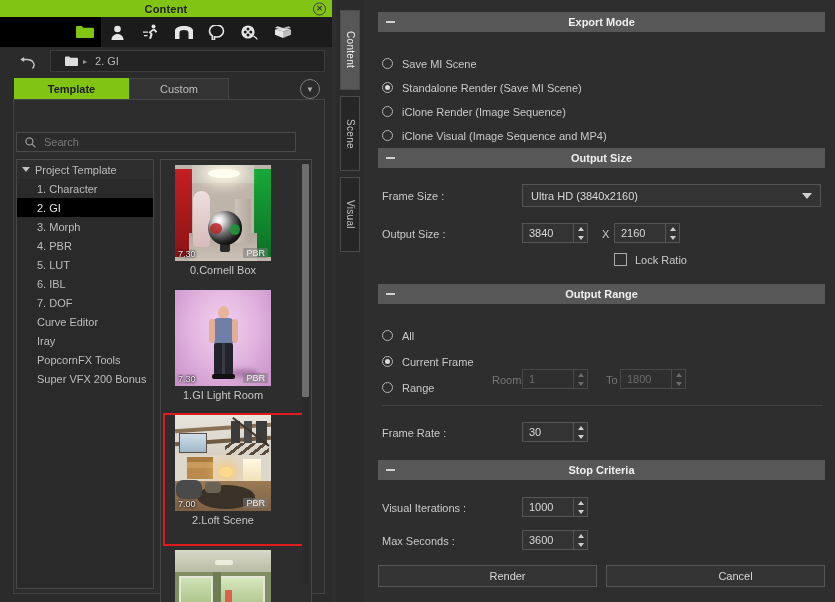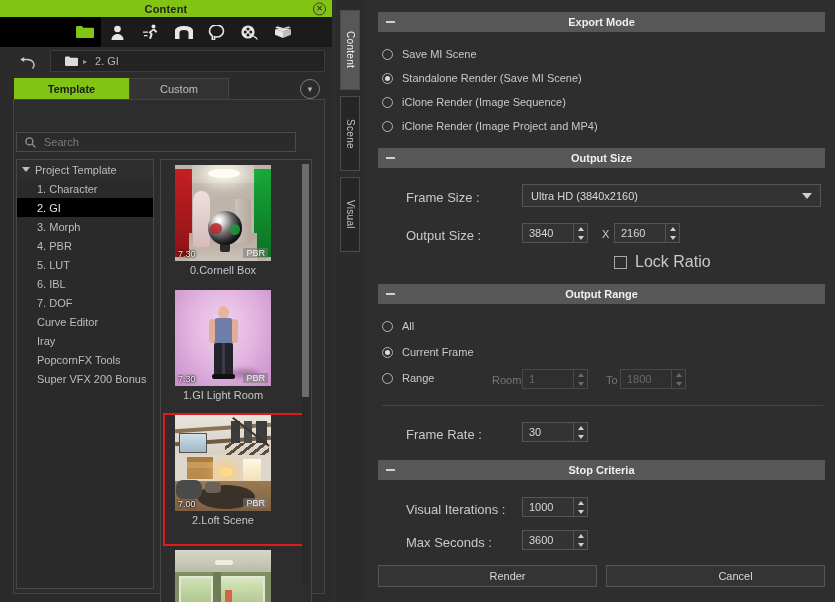--- a/index.html
+++ b/index.html
@@ -199,29 +199,29 @@
   .section-head{
     position:absolute;left:10px;width:447px;height:20px;background:#575757;
     display:flex;align-items:center;justify-content:center;box-sizing:border-box;
   }
   .section-head .sh-title{font-size:11px;color:#efefef;font-weight:bold;}
   .collapse{
     position:absolute;left:8px;top:50%;transform:translateY(-50%);
     width:9px;height:2px;background:#d0d0d0;cursor:pointer;
   }
 
-  .radio-row{position:absolute;left:14px;display:flex;align-items:flex-end;cursor:pointer;}
+  .radio-row{position:absolute;left:14px;display:flex;align-items:flex-start;cursor:pointer;margin-top:10px;}
   .radio{
     width:11px;height:11px;border-radius:50%;border:1px solid #b5b5b5;
     box-sizing:border-box;margin-right:9px;flex:none;position:relative;background:#2e2e2e;
   }
   .radio.on:after{content:"";position:absolute;left:2px;top:2px;width:5px;height:5px;border-radius:50%;background:#dcdcdc;}
   .radio-label{font-size:11px;color:#c9c9c9;}
 
-  .field-label{position:absolute;left:14px;font-size:13px;color:#c9c9c9;margin-left:24px;}
+  .field-label{position:absolute;left:14px;font-size:11px;color:#c9c9c9;}
   .dropdown{
     position:absolute;background:#333;border:1px solid #555;box-sizing:border-box;
     display:flex;align-items:center;padding-left:8px;cursor:pointer;
   }
   .dropdown .dd-val{font-size:11px;color:#d8d8d8;}
   .dd-caret{
     position:absolute;right:8px;top:50%;transform:translateY(-50%);
     width:0;height:0;border-left:5px solid transparent;border-right:5px solid transparent;border-top:6px solid #d0d0d0;
   }
   .spin{position:absolute;display:flex;height:20px;}
@@ -239,21 +239,21 @@
   .spin.disabled .spin-btns{background:#2f2f2f;border-color:#484848;}
   .sbtn{flex:1;display:flex;align-items:center;justify-content:center;}
   .sup{width:0;height:0;border-left:3px solid transparent;border-right:3px solid transparent;border-bottom:4px solid #cfcfcf;}
   .sdn{width:0;height:0;border-left:3px solid transparent;border-right:3px solid transparent;border-top:4px solid #cfcfcf;}
   .spin.disabled .sup{border-bottom-color:#6b6b6b;}
   .spin.disabled .sdn{border-top-color:#6b6b6b;}
 
   .xsep{position:absolute;font-size:11px;color:#c9c9c9;}
   .chk-row{position:absolute;display:flex;align-items:center;cursor:pointer;}
   .chk{width:13px;height:13px;border:1px solid #a9a9a9;box-sizing:border-box;background:#2e2e2e;margin-right:8px;}
-  .chk-label{font-size:16px;color:#c9c9c9;}
+  .chk-label{font-size:11px;color:#c9c9c9;}
   .inline-lbl{position:absolute;font-size:11px;color:#767676;}
   .hsep{position:absolute;left:14px;width:441px;height:1px;background:#444;}
   .action-btn{
     position:absolute;height:22px;background:#343434;border:1px solid #565656;
     box-sizing:border-box;display:flex;align-items:center;justify-content:center;cursor:pointer;
   }
   .action-btn .ab-label{font-size:11px;color:#d8d8d8;margin-left:40px;}
 </style>
 </head>
 <body>
@@ -509,21 +509,21 @@
     <div class="radio-row" style="top:72px">
       <span class="radio on"></span>
       <span class="radio-label">Standalone Render (Save MI Scene)</span>
     </div>
     <div class="radio-row" style="top:96px">
       <span class="radio"></span>
       <span class="radio-label">iClone Render (Image Sequence)</span>
     </div>
     <div class="radio-row" style="top:120px">
       <span class="radio"></span>
-      <span class="radio-label">iClone Render (Image Project and MP4)</span>
+      <span class="radio-label">iClone Visual (Image Sequence and MP4)</span>
     </div>
 
     <div class="section-head" style="top:148px">
       <span class="collapse"></span>
       <span class="sh-title">Output Size</span>
     </div>
     <div class="field-label" style="top:190px">Frame Size :</div>
     <div class="dropdown" style="left:154px;top:184px;width:299px;height:23px">
       <span class="dd-val">Ultra HD (3840x2160)</span>
       <span class="dd-caret"></span>

